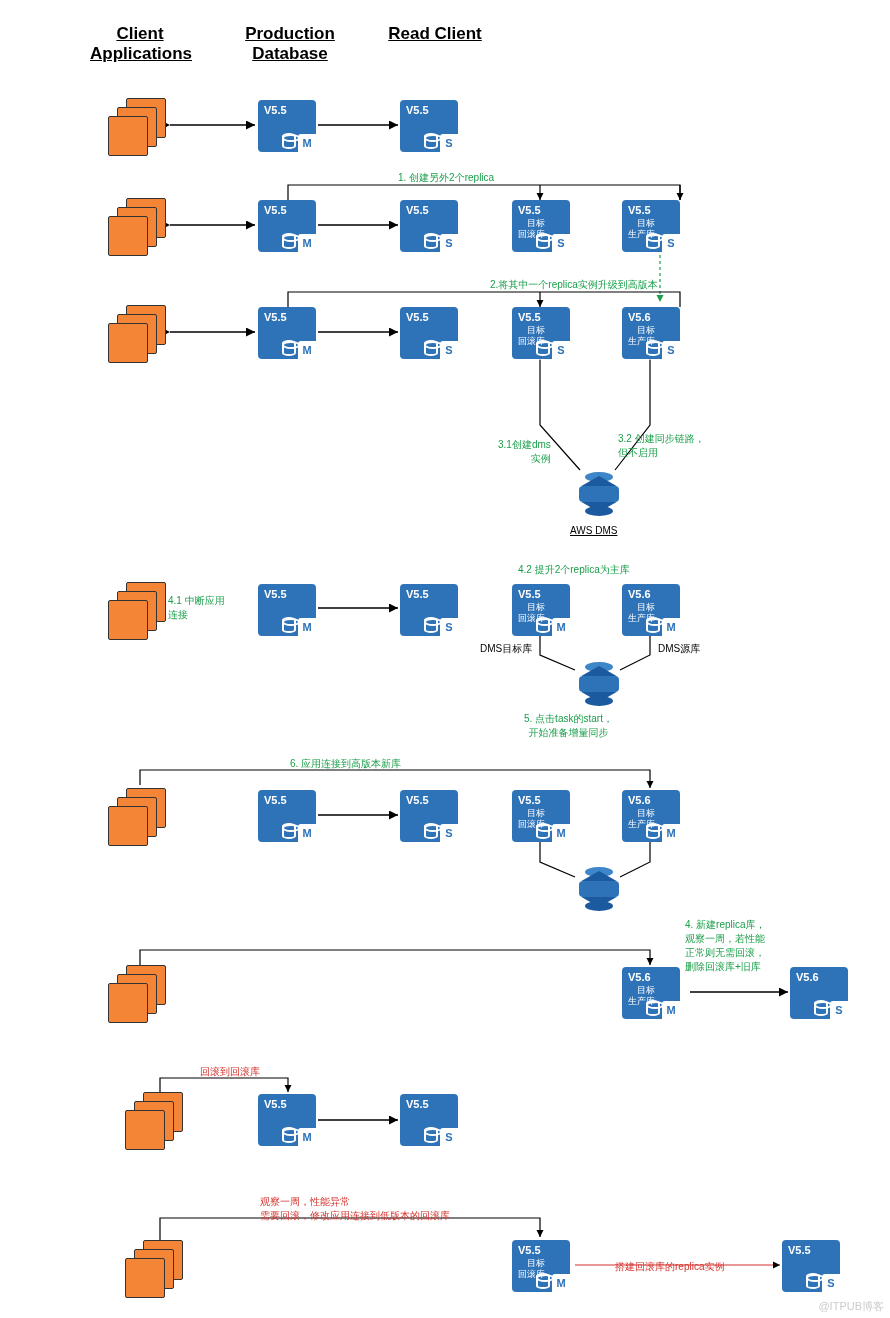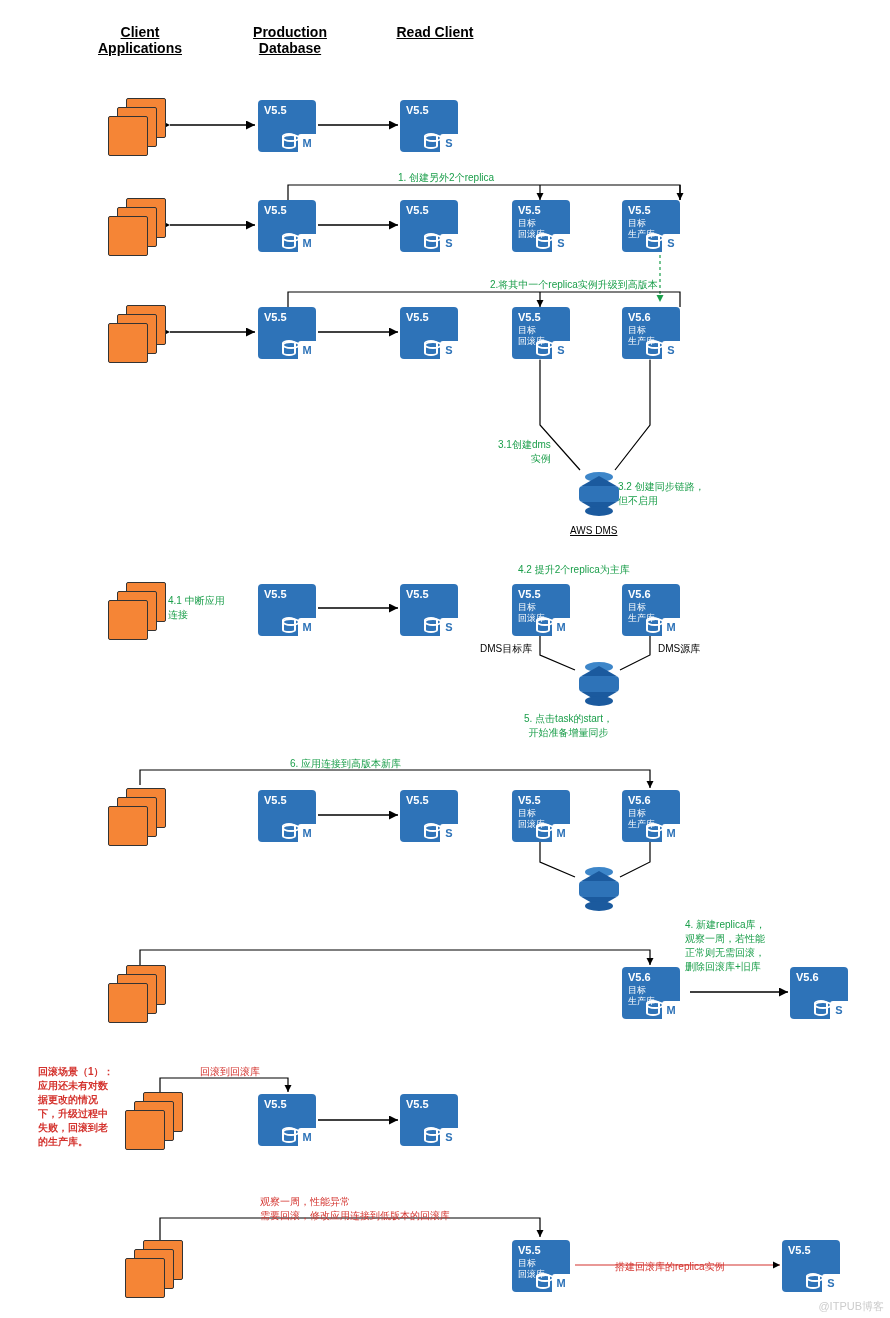--- a/index.html
+++ b/index.html
@@ -1,24 +1,24 @@
 <!DOCTYPE html>
 <html><head>
 <meta charset="utf-8">
 <style>
 * { box-sizing: border-box; margin: 0; padding: 0; }
 body { font-family: Arial, "Microsoft YaHei", sans-serif; background: #fff; width: 890px; position: relative; }
 .canvas { position: relative; width: 890px; height: 1318px; }
-.header { position: absolute; font-weight: bold; text-decoration: underline; font-size: 14px; text-align: center; width: 100px; }
+.header { position: absolute; font-weight: bold; text-decoration: underline; font-size: 17px; text-align: center; width: 100px; }
 .client-stack { position: absolute; width: 58px; height: 58px; }
 .client-stack .sq { position: absolute; width: 40px; height: 40px; background: #F58536; border: 1px solid #333; border-radius: 2px; }
 .client-stack .s1 { top: 0; left: 18px; }
 .client-stack .s2 { top: 9px; left: 9px; }
 .client-stack .s3 { top: 18px; left: 0; }
-.db { position: absolute; width: 58px; height: 52px; background: #2E73B8; border-radius: 4px; }
+.db { position: absolute; width: 58px; height: 52px; background: #2E73B8; border-radius: 4px; text-align: right; }
 .db .ver { position: absolute; top: 4px; left: 6px; color: #fff; font-size: 11px; font-weight: bold; }
 .db .sub { position: absolute; top: 18px; left: 6px; color: #fff; font-size: 9px; line-height: 11px; }
 .db .badge { position: absolute; bottom: 0; right: 0; width: 18px; height: 18px; background: #fff; border-top-left-radius: 3px; display: flex; align-items: center; justify-content: center; font-weight: bold; font-size: 11px; color: #2E73B8; }
 .db .disk { position: absolute; bottom: 3px; right: 20px; width: 14px; height: 16px; border: 2px solid #fff; border-radius: 7px / 3px; }
 .db .disk::before { content: ''; position: absolute; top: -1px; left: -2px; width: 14px; height: 4px; border: 2px solid #fff; border-radius: 50%; box-sizing: content-box; }
 .dms-icon { position: absolute; width: 48px; height: 48px; }
 .dms-icon .mid { position: absolute; top: 16px; left: 4px; width: 40px; height: 16px; background: #2E73B8; border-radius: 4px; }
 .dms-icon .top, .dms-icon .bot { position: absolute; left: 2px; width: 44px; height: 10px; background: #1b5a9e; }
 .dms-icon .top { top: 6px; clip-path: polygon(10% 100%, 50% 0%, 90% 100%); border-radius: 50% 50% 0 0; }
 .dms-icon .bot { bottom: 6px; clip-path: polygon(10% 0%, 50% 100%, 90% 0%); border-radius: 0 0 50% 50%; }
@@ -165,21 +165,21 @@
 <div class="db" style="top:307px;left:622px">
       <span class="ver">V5.6</span>
       <span class="sub" style="white-space: pre-line;">目标
 生产库</span>
       <span class="disk"></span>
       <span class="badge">S</span>
     </div>
 
 <div class="label green" style="top: 438px; left: 498px; white-space: pre-line; text-align: right;">3.1创建dms
 实例</div>
-<div class="label green" style="top: 432px; left: 618px; white-space: pre-line; margin-top: 48px;">3.2 创建同步链路，
+<div class="label green" style="top: 432px; left: 618px; white-space: pre-line;">3.2 创建同步链路，
 但不启用</div>
 
 <div class="dms-icon" style="top:470px;left:575px">
       <div class="topcap"></div>
       <div class="top"></div>
       <div class="mid"></div>
       <div class="bot"></div>
       <div class="botcap"></div>
     </div>
 <div class="label black bold" style="top:525px;left:570px;text-decoration:underline">AWS DMS</div>
@@ -281,21 +281,20 @@
 生产库</span>
       <span class="disk"></span>
       <span class="badge">M</span>
     </div>
 <div class="db" style="top:967px;left:790px">
       <span class="ver">V5.6</span>
       <span class="disk"></span>
       <span class="badge">S</span>
     </div>
 
-<div class="redbox" style="top:1065px;left:38px">回滚场景（1）：应用还未有对数据更改的情况下，升级过程中失败，回滚到老的生产库。</div>
 <div class="label red" style="top:1065px;left:200px">回滚到回滚库</div>
 <div class="client-stack" style="top:1092px;left:125px">
       <div class="sq s1"></div>
       <div class="sq s2"></div>
       <div class="sq s3"></div>
     </div>
 <div class="db" style="top:1094px;left:258px">
       <span class="ver">V5.5</span>
       <span class="disk"></span>
       <span class="badge">M</span>

